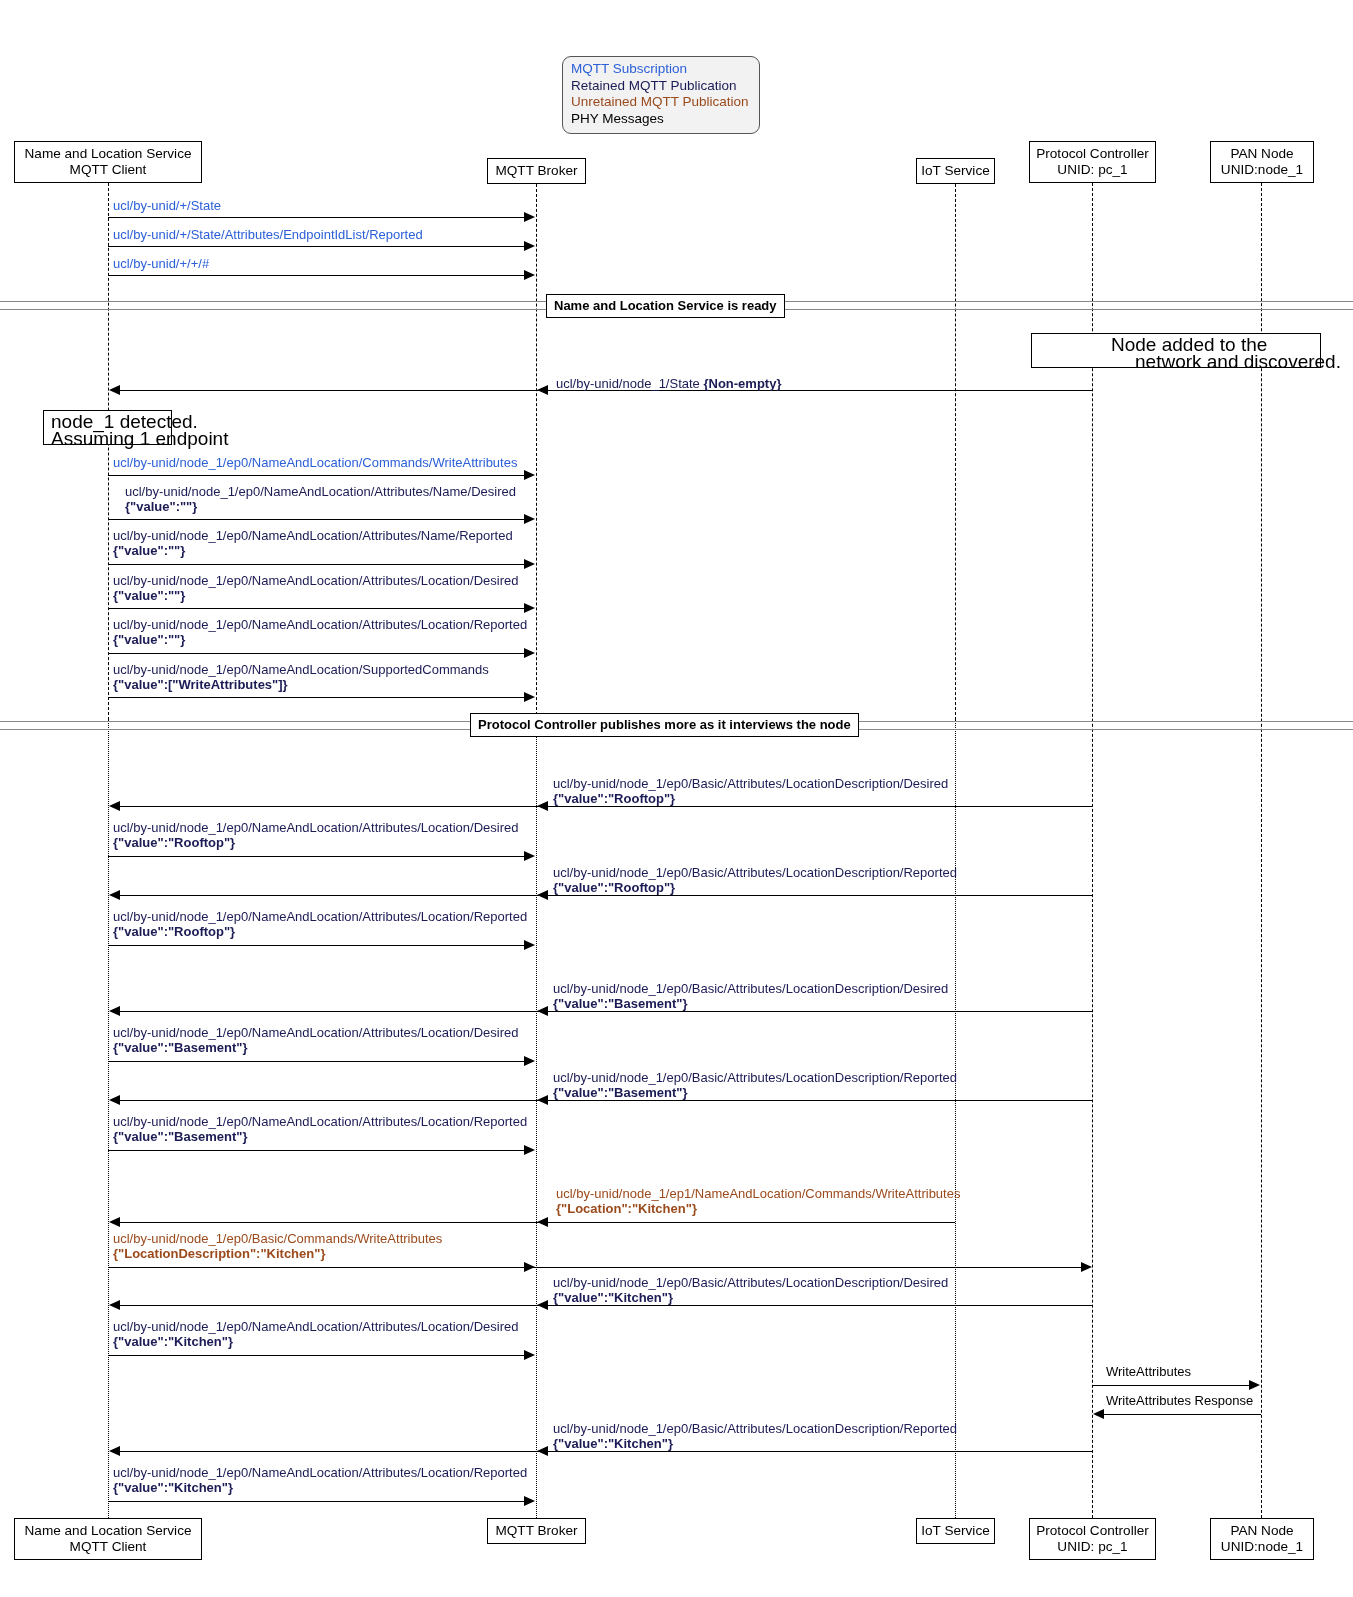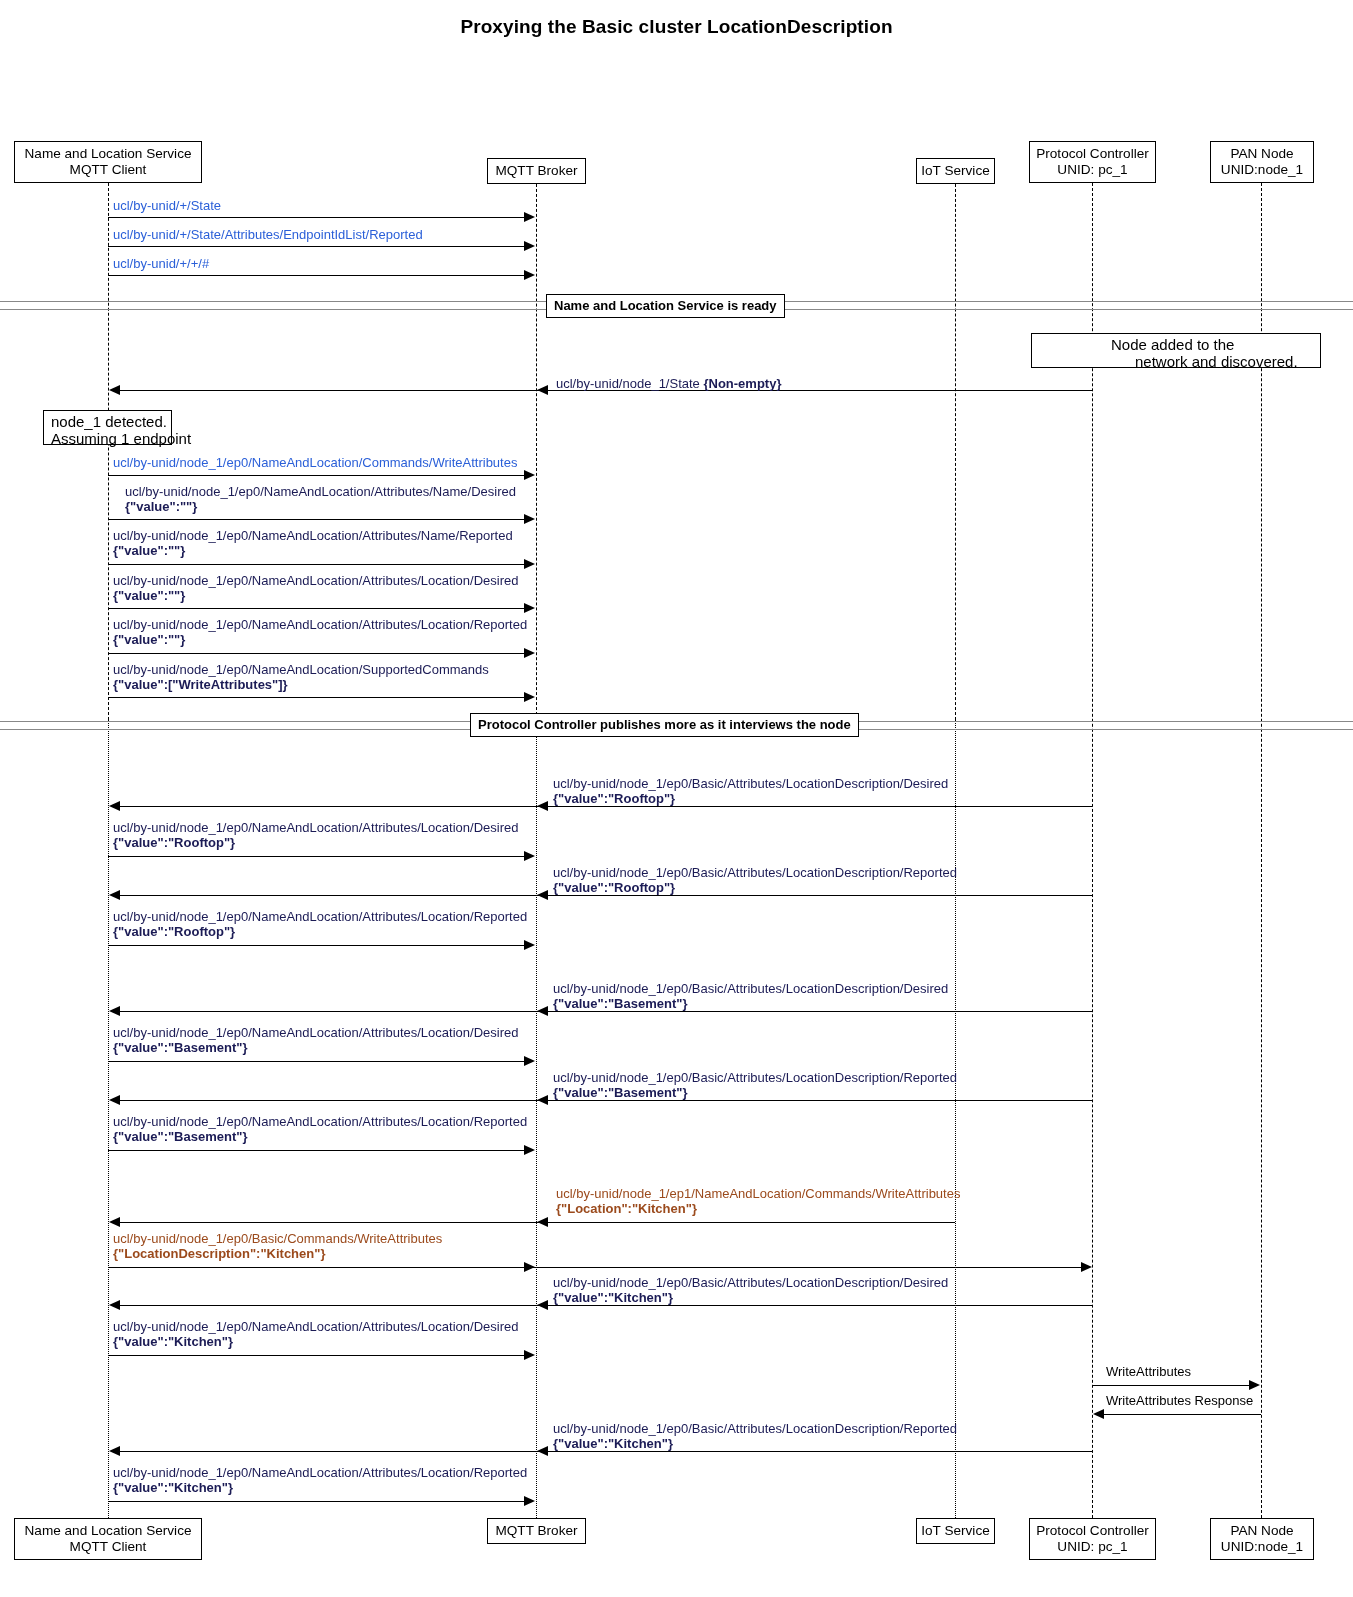--- a/index.html
+++ b/index.html
@@ -23,21 +23,21 @@
   .lifeline{position:absolute;width:0;border-left:1.3px dashed #000;}
   .lifeline.dotted{border-left:1.3px dotted #000;}
 
   .divider{position:absolute;left:0;width:1353px;height:7px;
            border-top:1.3px solid #888;border-bottom:1.3px solid #888;}
   .divlabel{position:absolute;border:1.3px solid #000;background:#fff;
             font-size:13px;font-weight:bold;padding:3px 7px 4px 7px;
             white-space:nowrap;box-sizing:border-box;}
 
   .note{position:absolute;border:1.2px solid #000;background:#fff;
-        font-size:15px;line-height:16.5px;padding:3px 6px 4px 7px;
+        font-size:19px;line-height:16.5px;padding:3px 6px 4px 7px;
         box-sizing:border-box;}
   .note span{display:block;white-space:nowrap;}
 
   .msg{position:absolute;height:0;border-top:1.4px solid #000;}
   .head{position:absolute;width:0;height:0;}
   .head.r{border-top:5.5px solid transparent;border-bottom:5.5px solid transparent;
           border-left:11px solid #000;}
   .head.l{border-top:5.5px solid transparent;border-bottom:5.5px solid transparent;
           border-right:11px solid #000;}
 
@@ -48,22 +48,27 @@
   .c-sub{color:#2a5fd8;}
   .c-ret{color:#1b1b55;}
   .c-unret{color:#9b4a1c;}
   .c-phy{color:#000000;}
 </style>
 </head>
 <body>
 
 <div id="canvas">
 
-  <div class="ttl">Proxying the Basic cluster LocationDescription</div>
-
+
+  <div class="legend">
+    <div class="c-sub">MQTT Subscription</div>
+    <div class="c-ret">Retained MQTT Publication</div>
+    <div class="c-unret">Unretained MQTT Publication</div>
+    <div class="c-phy">PHY Messages</div>
+  </div>
 
   <div class="actor" style="left:14px;top:141px;width:188px;height:42px;">
     <span>Name and Location Service</span>
     <span>MQTT Client</span>
   </div>
   <div class="actor" style="left:487px;top:158px;width:99px;height:26px;">
     <span>MQTT Broker</span>
   </div>
   <div class="actor" style="left:916px;top:158px;width:79px;height:26px;">
     <span>IoT Service</span>

